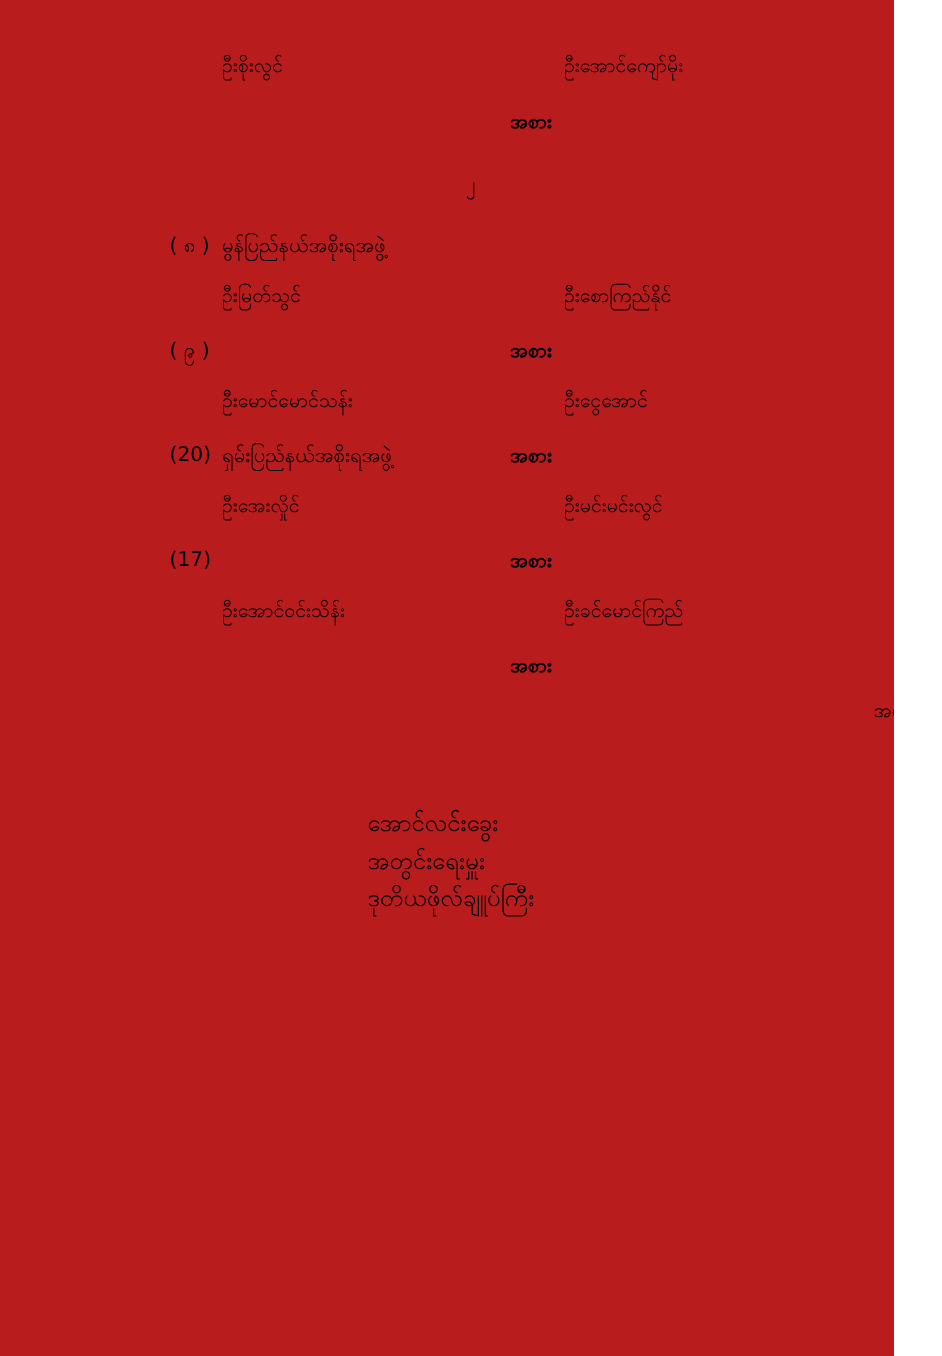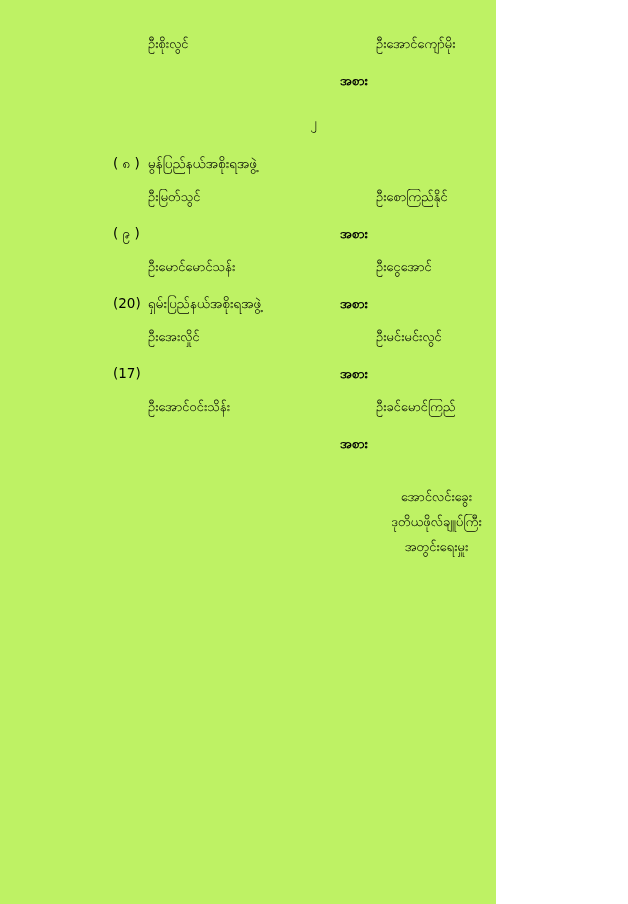--- a/index.html
+++ b/index.html
@@ -6,23 +6,23 @@
     margin: 0;
     padding: 0;
     background: #ffffff;
   }
   body {
     font-family: "DejaVu Sans", sans-serif;
     color: #000000;
   }
   .page {
     position: relative;
-    width: 496px;
+    width: 596px;
     height: 904px;
-    background: #bef264;
+    background: #b91c1c;
     overflow: hidden;
   }
   .content {
     position: absolute;
     left: 0;
     top: 0;
     width: 628px;
   }
 
   
@@ -88,23 +88,23 @@
   .g1 { margin-top: 22px; }
 
   
   .order-line {
     text-align: right;
     font-size: 13px;
     margin-top: 30px;
     padding-left: 377px;
   }
   .sign-block {
-    font-size: 13px;
+    margin-top: 52px;
+    font-size: 16px;
     line-height: 25px;
-    text-align: center;
     padding-left: 245px;
   }
   .sign-block div { white-space: nowrap; }
 </style>
 </head>
 <body>
 
 <div class="page">
   <div class="content">
 
@@ -159,18 +159,18 @@
         <span class="name-left">ဦးအောင်ဝင်းသိန်း</span>
         <span class="sep">အစား</span>
         <span class="name-right">ဦးခင်မောင်ကြည်</span>
       </div>
     </div>
 
     <div class="order-line">အမိန့်အရ</div>
 
     <div class="sign-block">
       <div>အောင်လင်းခွေး</div>
+      <div>အတွင်းရေးမှူး</div>
       <div>ဒုတိယဖိုလ်ချူပ်ကြီး</div>
-      <div>အတွင်းရေးမှူး</div>
     </div>
 
   </div>
 </div>
 
 </body></html>

